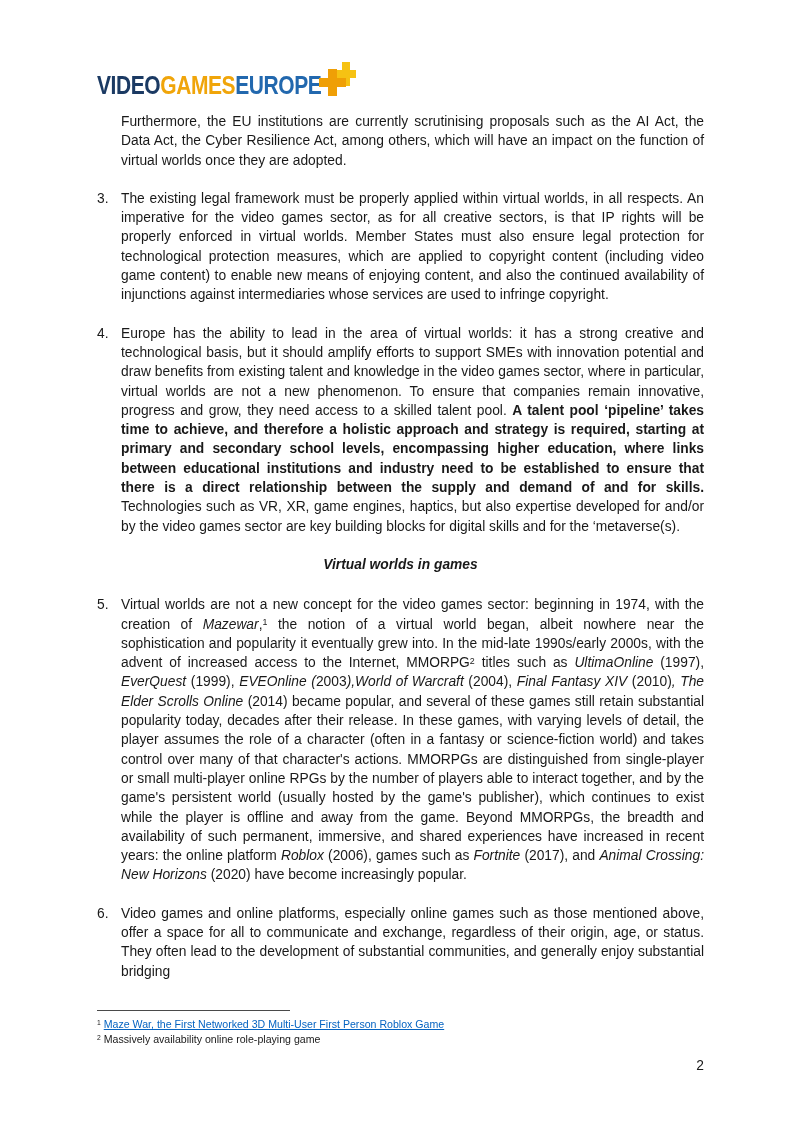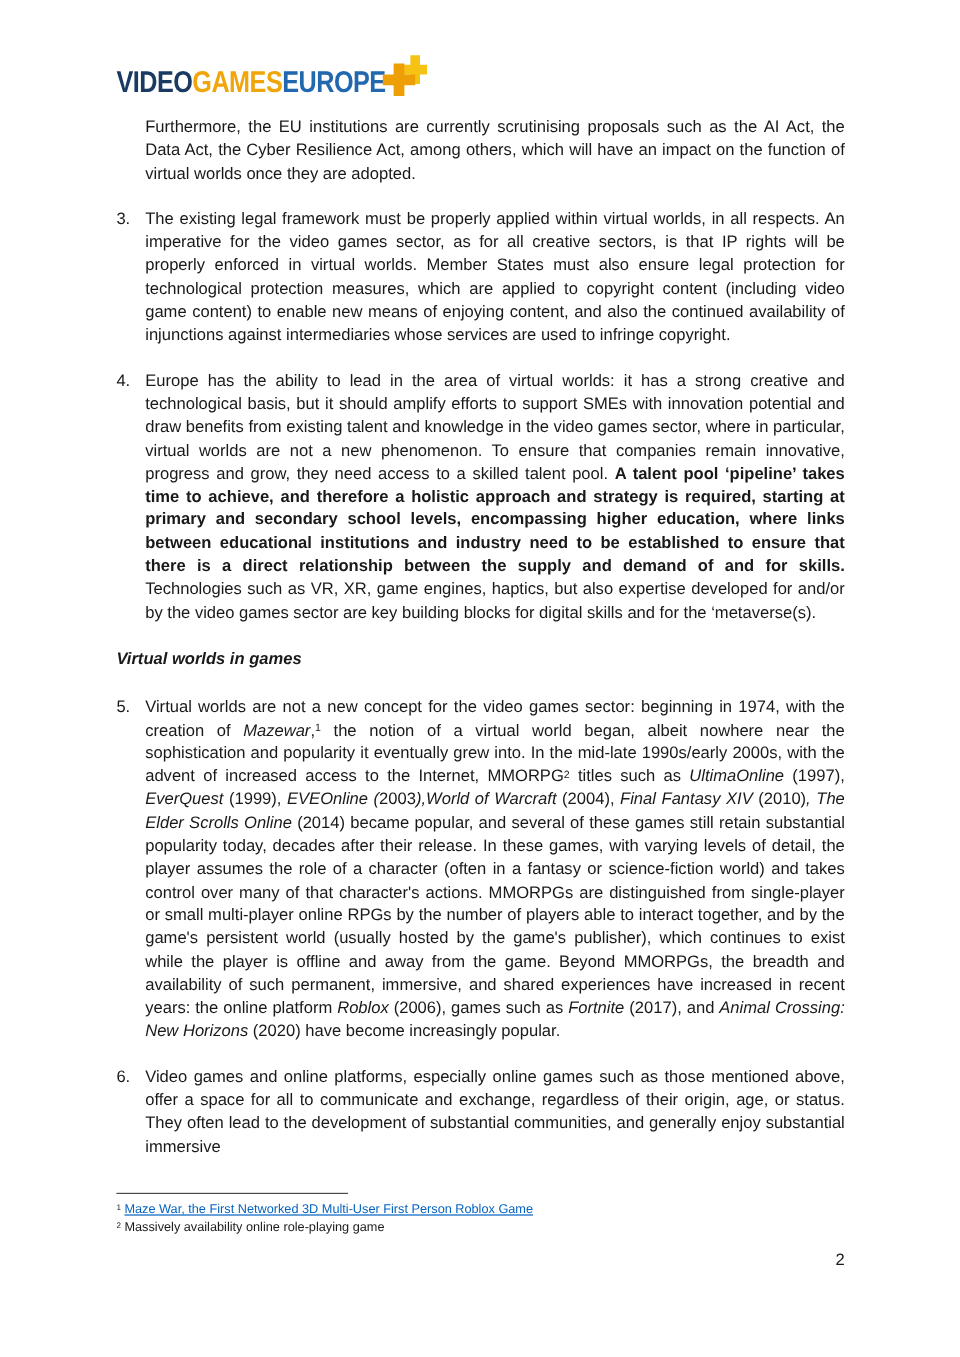--- a/index.html
+++ b/index.html
@@ -1,19 +1,19 @@
 <!DOCTYPE html>
 <html><head>
 <meta charset="utf-8">
 <style>
   html,body{margin:0;padding:0;background:#ffffff;}
   .page{
     position:relative;
     width:800px;height:1112px;
-    margin:0 auto;
+    margin:16px auto;
     background:#ffffff;
     box-sizing:border-box;
     padding:52px 96px 0 97px;
     font-family:"Liberation Sans",sans-serif;
     font-size:13.8px;
     line-height:19.3px;
     color:#191919;
     overflow:hidden;
   }
   
@@ -35,20 +35,21 @@
   
   .para{display:flex;margin:0 0 19px 0;}
   .para .num{width:24px;flex:none;}
   .para .ptext{flex:1;text-align:justify;}
   .intro{padding-left:24px;}
   .heading{
     font-size:13.8px;
     font-weight:bold;
     font-style:italic;
     margin:0 0 21px 0;
+    text-align:center;
   }
   .b{font-weight:bold;}
   .i{font-style:italic;}
   sup{
     font-size:0.64em;
     line-height:0;
     vertical-align:baseline;
     position:relative;
     top:-0.38em;
   }
@@ -98,21 +99,21 @@
 
   <h2 class="heading">Virtual worlds in games</h2>
 
   <div class="para">
     <div class="num">5.</div>
     <div class="ptext"><span>Virtual worlds are not a new concept for the video games sector: beginning in 1974, with the creation of </span><span class="i">Mazewar</span><span>,</span><sup>1</sup><span> the notion of a virtual world began, albeit nowhere near the sophistication and popularity it eventually grew into. In the mid-late 1990s/early 2000s, with the advent of increased access to the Internet, MMORPG</span><sup>2</sup><span> titles such as </span><span class="i">UltimaOnline</span><span> (1997), </span><span class="i">EverQuest</span><span> (1999), </span><span class="i">EVEOnline (</span><span>2003</span><span class="i">),World of Warcraft</span><span> (2004), </span><span class="i">Final Fantasy XIV</span><span> (2010)</span><span class="i">, The Elder Scrolls Online</span><span> (2014) became popular, and several of these games still retain substantial popularity today, decades after their release. In these games, with varying levels of detail, the player assumes the role of a character (often in a fantasy or science-fiction world) and takes control over many of that character's actions. MMORPGs are distinguished from single-player or small multi-player online RPGs by the number of players able to interact together, and by the game's persistent world (usually hosted by the game's publisher), which continues to exist while the player is offline and away from the game. Beyond MMORPGs, the breadth and availability of such permanent, immersive, and shared experiences have increased in recent years: the online platform </span><span class="i">Roblox</span><span> (2006), games such as </span><span class="i">Fortnite</span><span> (2017), and </span><span class="i">Animal Crossing: New Horizons</span><span> (2020) have become increasingly popular.</span></div>
   </div>
 
   <div class="para">
     <div class="num">6.</div>
-    <div class="ptext"><span>Video games and online platforms, especially online games such as those mentioned above, offer a space for all to communicate and exchange, regardless of their origin, age, or status. They often lead to the development of substantial communities, and generally enjoy substantial immersive</span></div>
+    <div class="ptext"><span>Video games and online platforms, especially online games such as those mentioned above, offer a space for all to communicate and exchange, regardless of their origin, age, or status. They often lead to the development of substantial communities, and generally enjoy substantial bridging</span></div>
   </div>
 
   <footer class="footer">
     <div class="fnrule"></div>
     <div class="footnote">
       <sup>1</sup>
       <span><a class="link" href="#">Maze War, the First Networked 3D Multi-User First Person Roblox Game</a></span>
     </div>
     <div class="footnote">
       <sup>2</sup>

